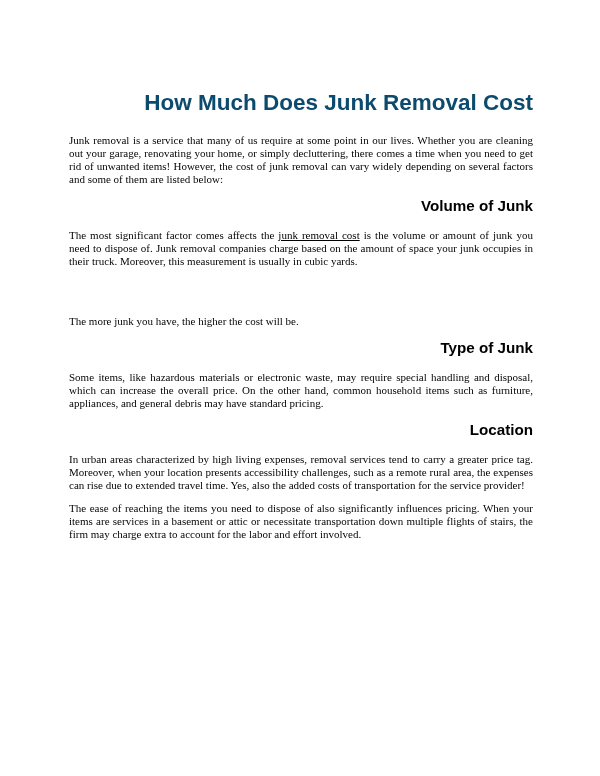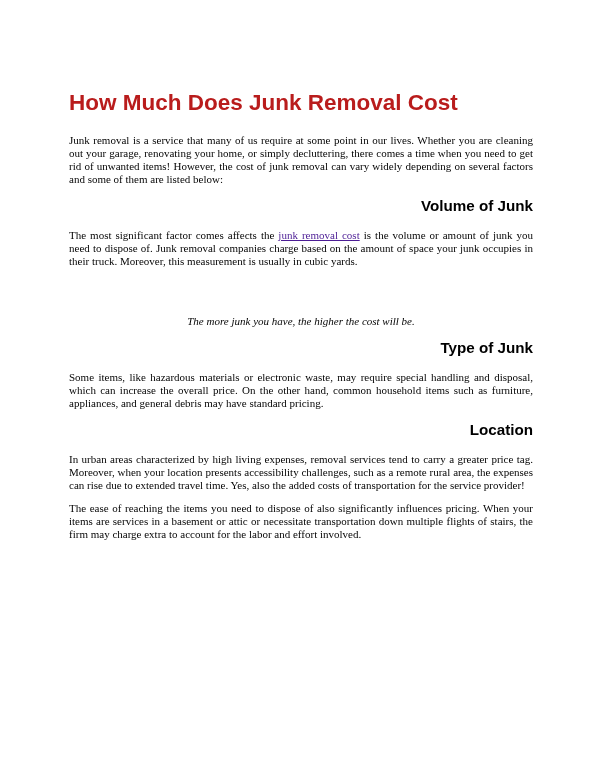--- a/index.html
+++ b/index.html
@@ -17,48 +17,47 @@
     width: 600px;
     height: 776px;
     background: #ffffff;
     padding: 89px 67px 0 69px;
   }
   .doc-title {
     font-family: "Liberation Sans", sans-serif;
     font-size: 22.5px;
     line-height: 27px;
     font-weight: 700;
-    color: #b91c1c;
-    text-align: left;
+    color: #0c4a6e;
+    text-align: right;
     margin: 0 0 18px 0;
   }
   .body-par {
     font-family: "Liberation Serif", serif;
     font-size: 11px;
     line-height: 13px;
     color: #050505;
     text-align: justify;
     margin: 0 0 10px 0;
   }
   .body-par.italic-note {
-    font-style: italic;
-    text-align: center;
+    text-align: left;
     margin-top: 47px;
   }
   .section-heading {
     font-family: "Liberation Sans", sans-serif;
     font-size: 15.2px;
     line-height: 19px;
     font-weight: 700;
     color: #000000;
     text-align: right;
     margin: 9px 0 14px 0;
   }
   a.doc-link {
-    color: #4c1d95;
+    color: #000000;
     text-decoration: underline;
     cursor: pointer;
   }
 </style>
 </head>
 <body>
 
 <div class="page">
 
   <h1 class="doc-title">How Much Does Junk Removal Cost</h1>

